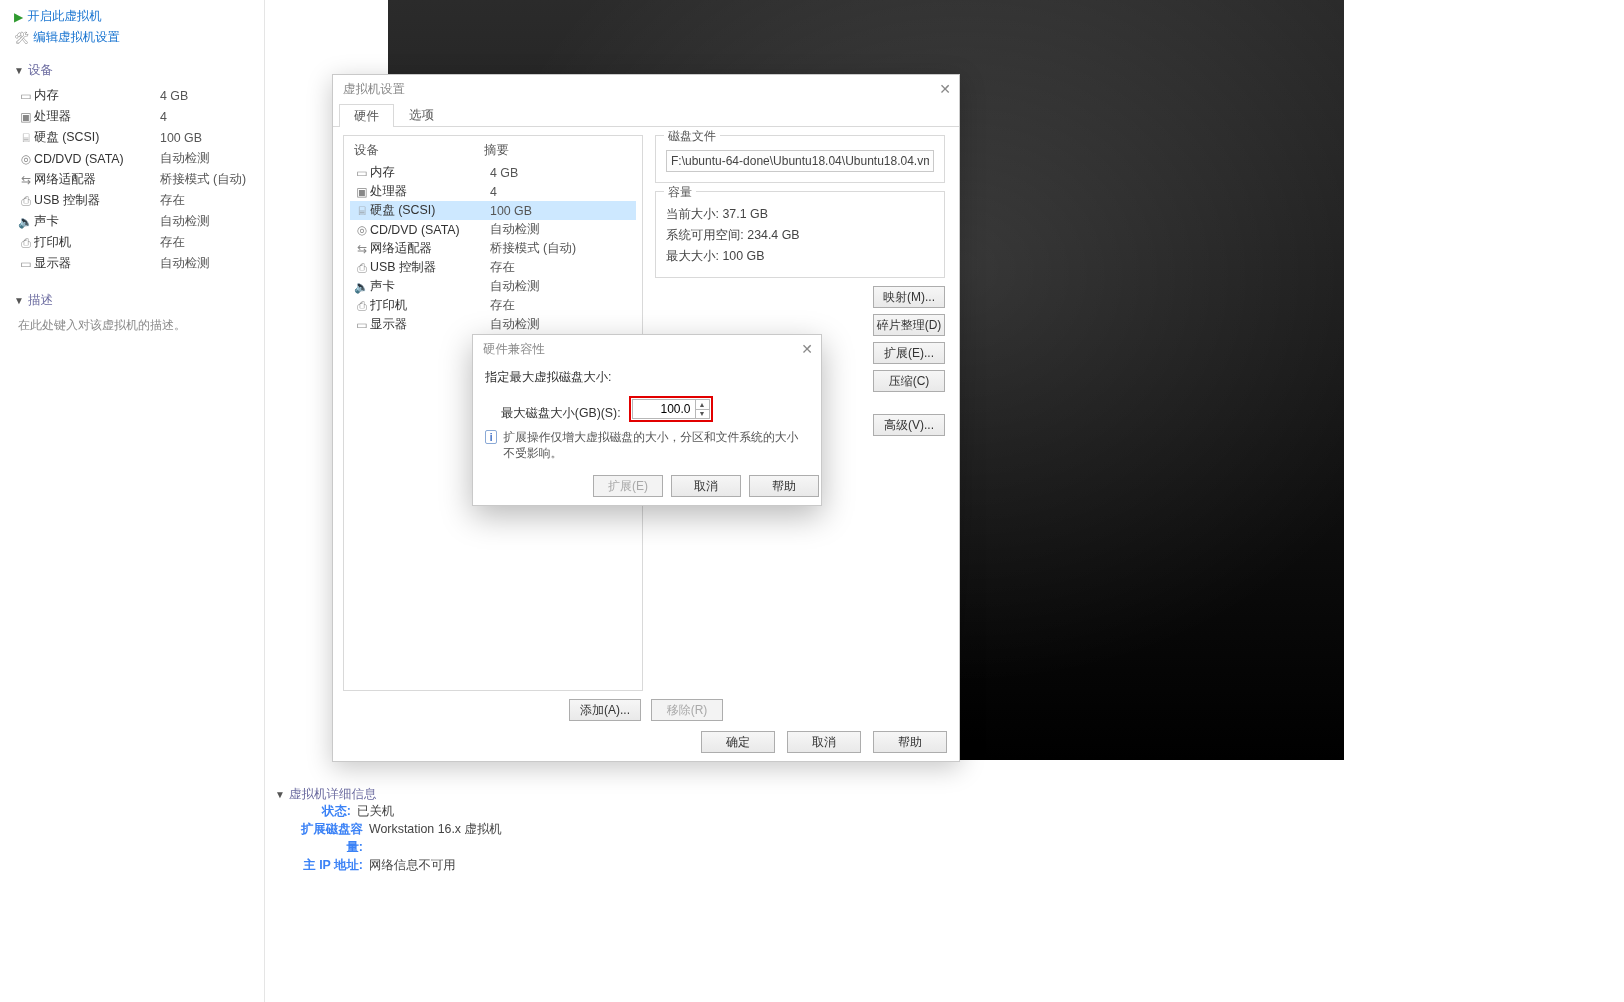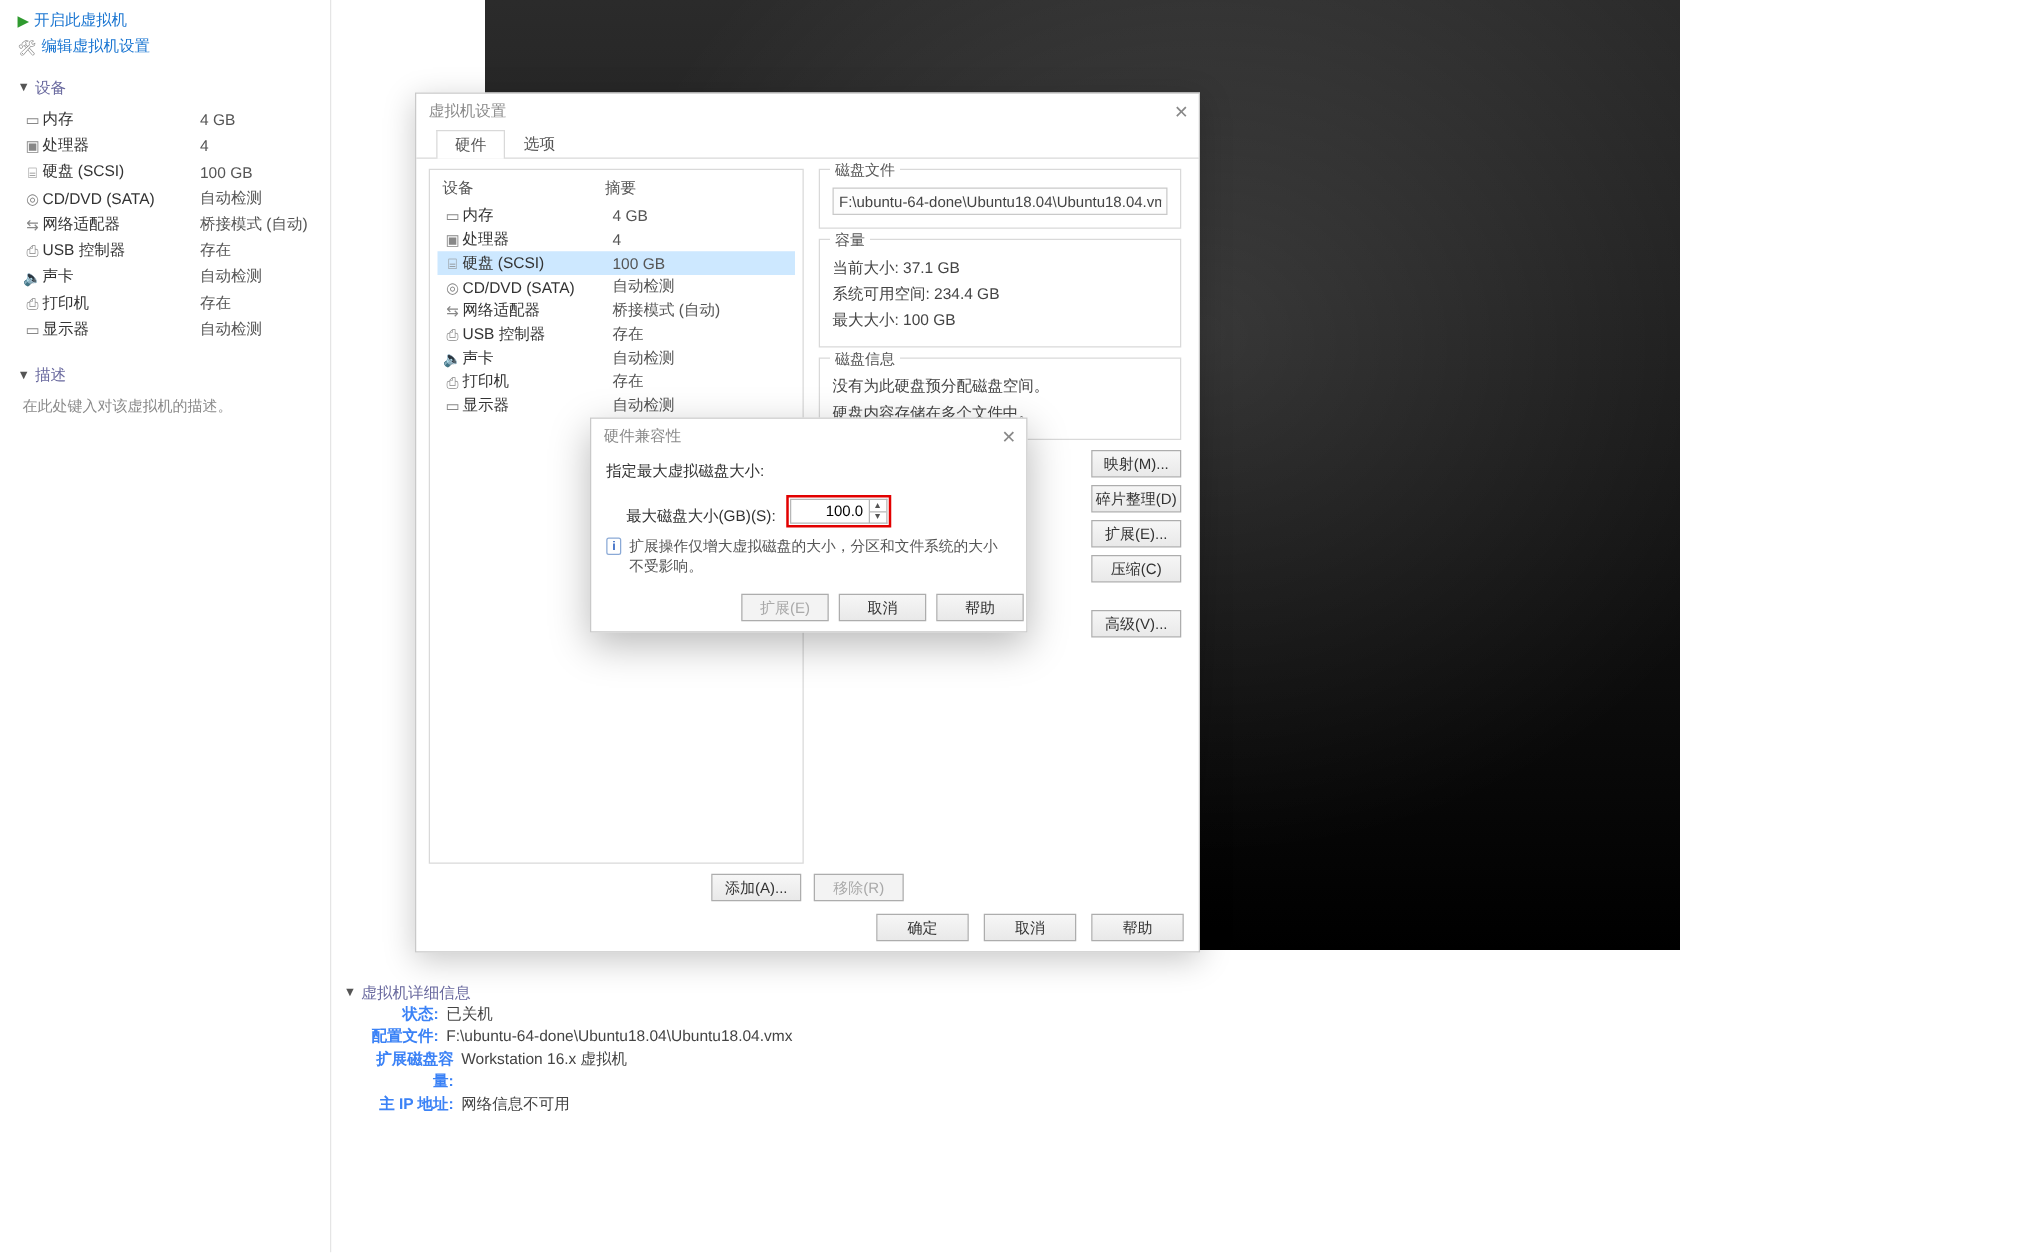--- a/index.html
+++ b/index.html
@@ -19,21 +19,21 @@
   .side-desc { color: #8a8a8a; font-size: 12px; padding: 2px 4px; }
 
   
   .preview { position: absolute; left: 388px; top: 0; width: 956px; height: 760px; background: #000; }
   .preview::before { content:""; position:absolute; inset:0; background: radial-gradient(ellipse at 60% 35%, rgba(255,255,255,.12), rgba(0,0,0,0) 60%), linear-gradient(#2b2b2b,#000); }
 
   
   .dlg { position: absolute; left: 332px; top: 74px; width: 628px; height: 688px; background: #fff; border: 1px solid #c9c9c9; box-shadow: 0 6px 24px rgba(0,0,0,.22); }
   .dlg-title { display:flex; align-items:center; justify-content:space-between; height:28px; padding:0 8px 0 10px; color:#8a8a8a; }
   .close-x { color:#888; cursor:pointer; font-size:14px; }
-  .tabs { display:flex; border-bottom:1px solid #d9d9d9; padding-left:16px; height:24px; }
+  .tabs { display:flex; border-bottom:1px solid #d9d9d9; padding-left:6px; height:24px; }
   .tab { padding:3px 14px 0 14px; font-size:12.5px; color:#555; cursor:pointer; border:1px solid transparent; border-bottom:none; }
   .tab.active { background:#fff; border-color:#d9d9d9; position:relative; top:1px; }
 
   .dlg-body { display:flex; padding:8px 10px 0 10px; gap:12px; height: 580px;}
 
   .hw-panel { width:300px; border:1px solid #d9d9d9; padding:6px 6px 8px 6px; height: 556px; position:relative; }
   .hw-head { display:flex; padding:0 4px 4px 4px; color:#555; }
   .hw-head .c1 { flex:0 0 130px; }
   .hw-list .hw-row { display:flex; align-items:center; padding:1px 4px; font-size:12.4px; }
   .hw-row.sel { background:#cde8ff; }
@@ -230,25 +230,20 @@
         <input class="fpath" readonly="" value="F:\ubuntu-64-done\Ubuntu18.04\Ubuntu18.04.vmdk" style="">
       </div>
 
       <div class="grp" style="padding-top:12px;">
         <span class="legend">容量</span>
         <div class="cap-line"><span>当前大小:</span> <span>37.1 GB</span></div>
         <div class="cap-line"><span>系统可用空间:</span> <span>234.4 GB</span></div>
         <div class="cap-line"><span>最大大小:</span> <span>100 GB</span></div>
       </div>
 
-      <div class="grp" style="padding-top:12px;">
-        <span class="legend">磁盘信息</span>
-        <div class="cap-line">没有为此硬盘预分配磁盘空间。</div>
-        <div class="cap-line">硬盘内容存储在多个文件中。</div>
-      </div>
 
       <div style="display:flex;">
         <div class="btn-col">
           <div class="btn">映射(M)...</div>
           <div class="btn">碎片整理(D)</div>
           <div class="btn">扩展(E)...</div>
           <div class="btn">压缩(C)</div>
           <div style="height:10px"></div>
           <div class="btn">高级(V)...</div>
         </div>
@@ -300,24 +295,20 @@
 <div class="vm-details">
   <div class="hd">
     <span class="caret">▼</span>
     <span>虚拟机详细信息</span>
   </div>
   <div class="kv">
       <span class="k">状态:</span>
       <span class="v">已关机</span>
     </div>
   <div class="kv">
-      <span class="k">配置文件:</span>
-      <span class="v">F:\ubuntu-64-done\Ubuntu18.04\Ubuntu18.04.vmx</span>
-    </div>
-  <div class="kv">
       <span class="k" style="width:74px">扩展磁盘容量:</span>
       <span class="v">Workstation 16.x 虚拟机</span>
     </div>
   <div class="kv">
       <span class="k" style="width:74px">主 IP 地址:</span>
       <span class="v">网络信息不可用</span>
     </div>
 </div>
 
 </body></html>

